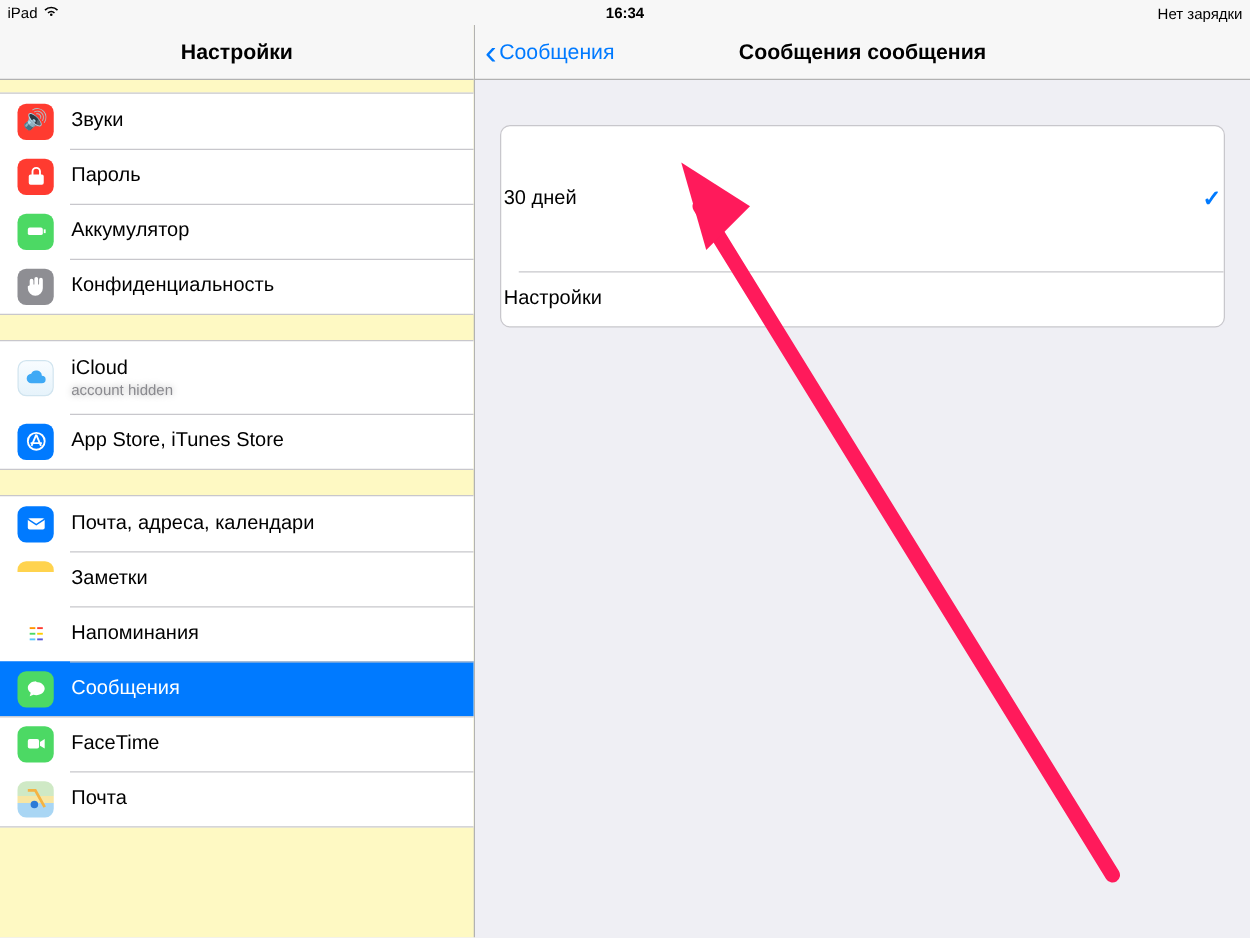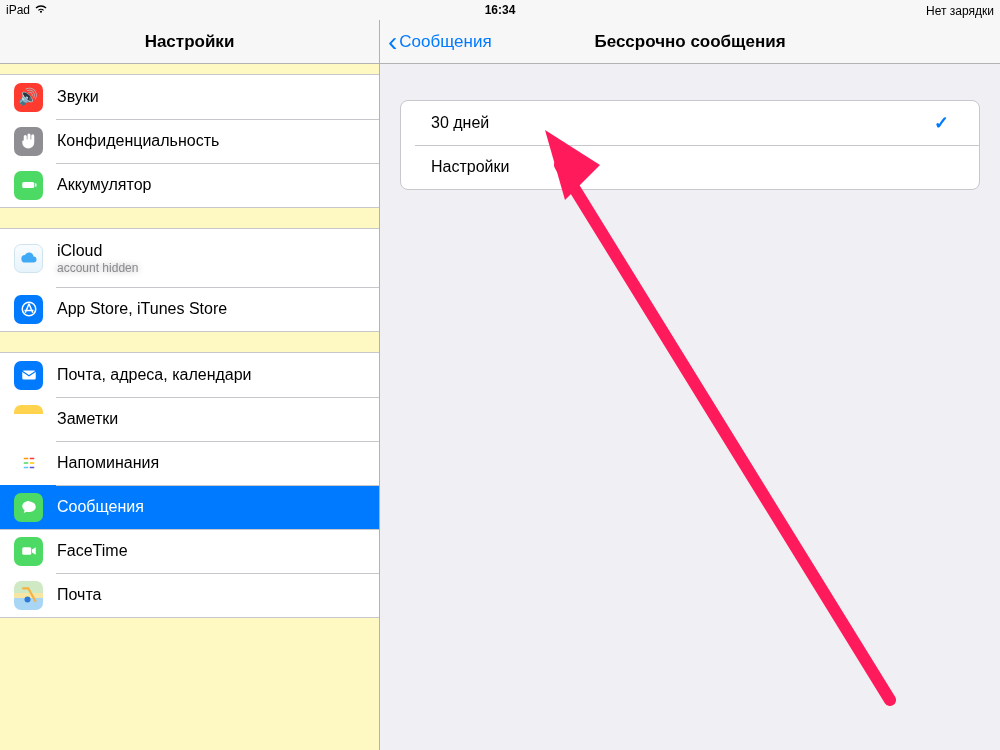--- a/index.html
+++ b/index.html
@@ -48,21 +48,21 @@
   .ic-notes { background:linear-gradient(#ffd34e 0 30%, #fff 30%);}
   .ic-rem { background:#fff;}
   .glyph { color:#fff; font-size:16px; line-height:1; }
   
   .detail-header { height: 44px; background: #f7f7f7; border-bottom: 1px solid #b2b2b2; display: flex; align-items: center; position: relative; }
   .back { display: flex; align-items: center; color: #007aff; font-size: 17px; padding-left: 8px; cursor: pointer; }
   .back .chev { font-size: 28px; line-height: 1; margin-right: 2px; font-weight:300;}
   .detail-title { position: absolute; left: 50%; transform: translateX(-50%); font-size: 17px; font-weight: 600; color: #000; }
   
   .options { margin: 36px 20px 0 20px; background: #fff; border: 1px solid #c8c7cc; border-radius: 8px; overflow:hidden;}
-  .opt { height: 44px; display: flex; align-items: center; padding: 0 30px; position: relative; cursor: pointer;}
+  .opt { height: 44px; display: flex; align-items: center; padding: 0 2px; position: relative; cursor: pointer; margin-top: 36px;}
   .opt + .opt::before { content:""; position:absolute; top:0; left:14px; right:0; height:1px; background:#c8c7cc;}
   .opt .olabel { font-size:16px; color:#000;}
   .opt .check { margin-left:auto; color:#007aff; font-size:18px; font-weight:600;}
   
   .arrow { position:absolute; left:430px; top:110px; pointer-events:none; }
   
   .svgicon { width:18px; height:18px; display:block;}
   .compass { width:24px;height:24px; border-radius:50%; background: radial-gradient(circle,#fff 55%,#e0e0e0 56%); display:flex; align-items:center; justify-content:center;}
   .compass::before{content:"";width:0;height:0;border-left:4px solid transparent;border-right:4px solid transparent;border-bottom:10px solid #ff3b30; transform:translateY(-2px) rotate(20deg);}
   .sidebar-scroll { flex:1; overflow:hidden; }
@@ -99,35 +99,43 @@
       <div class="sidebar-scroll">
 
         <div class="group first">
           <div class="row">
             <div class="icon ic-red">
                 <span class="glyph">🔊</span>
               </div>
             <span class="label">Звуки</span>
           </div>
           <div class="row">
-            <div class="icon ic-gray">
-              <svg class="svgicon" viewBox="0 0 24 24">
-                  <path fill="#fff" d="M12 2a2 2 0 012 2v6h1V5a2 2 0 114 0v9a8 8 0 01-16 0v-2l2-1V6a2 2 0 114 0v4h1V4a2 2 0 012-2z"></path>
-                </svg>
-            </div>
-            <span class="label">Конфиденциальность</span>
+            <div class="icon ic-red">
+              <svg class="svgicon" viewBox="0 0 24 24">
+                  <path fill="#fff" d="M12 2a5 5 0 00-5 5v3H6a2 2 0 00-2 2v7a2 2 0 002 2h12a2 2 0 002-2v-7a2 2 0 00-2-2h-1V7a5 5 0 00-5-5zm-3 8V7a3 3 0 016 0v3z"></path>
+                </svg>
+            </div>
+            <span class="label">Пароль</span>
           </div>
           <div class="row">
             <div class="icon ic-green">
               <svg class="svgicon" viewBox="0 0 24 24">
                   <rect x="3" y="8" width="16" height="8" rx="2" fill="#fff"></rect>
                   <rect x="20" y="10" width="2" height="4" fill="#fff"></rect>
                 </svg>
             </div>
             <span class="label">Аккумулятор</span>
+          </div>
+          <div class="row">
+            <div class="icon ic-gray">
+              <svg class="svgicon" viewBox="0 0 24 24">
+                  <path fill="#fff" d="M12 2a2 2 0 012 2v6h1V5a2 2 0 114 0v9a8 8 0 01-16 0v-2l2-1V6a2 2 0 114 0v4h1V4a2 2 0 012-2z"></path>
+                </svg>
+            </div>
+            <span class="label">Конфиденциальность</span>
           </div>
         </div>
 
         <div class="group">
           <div class="row tall">
             <div class="icon ic-cloud">
               <svg class="svgicon" viewBox="0 0 24 24">
                   <path fill="#3fa9f5" d="M18 18H7a5 5 0 01-.4-10A6 6 0 0118 10a4 4 0 010 8z"></path>
                 </svg>
             </div>
@@ -203,21 +211,21 @@
         </div>
       </div>
     </div>
 
     <div class="detail">
       <div class="detail-header">
         <div class="back">
           <span class="chev">‹</span>
           <span>Сообщения</span>
         </div>
-        <div class="detail-title">Бессрочно сообщения</div>
+        <div class="detail-title">Сообщения сообщения</div>
       </div>
 
       <div class="options">
         <div class="opt">
           <span class="olabel">30 дней</span>
           <span class="check">✓</span>
         </div>
         <div class="opt">
           <span class="olabel">Настройки</span>
         </div>

